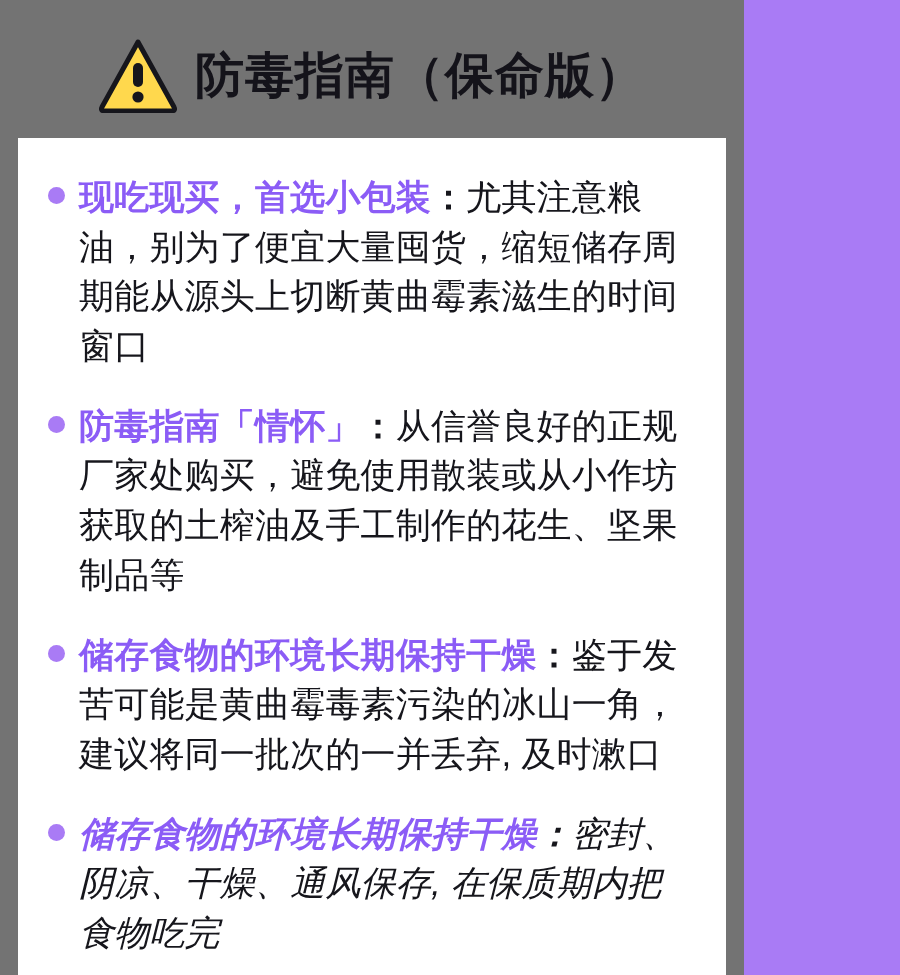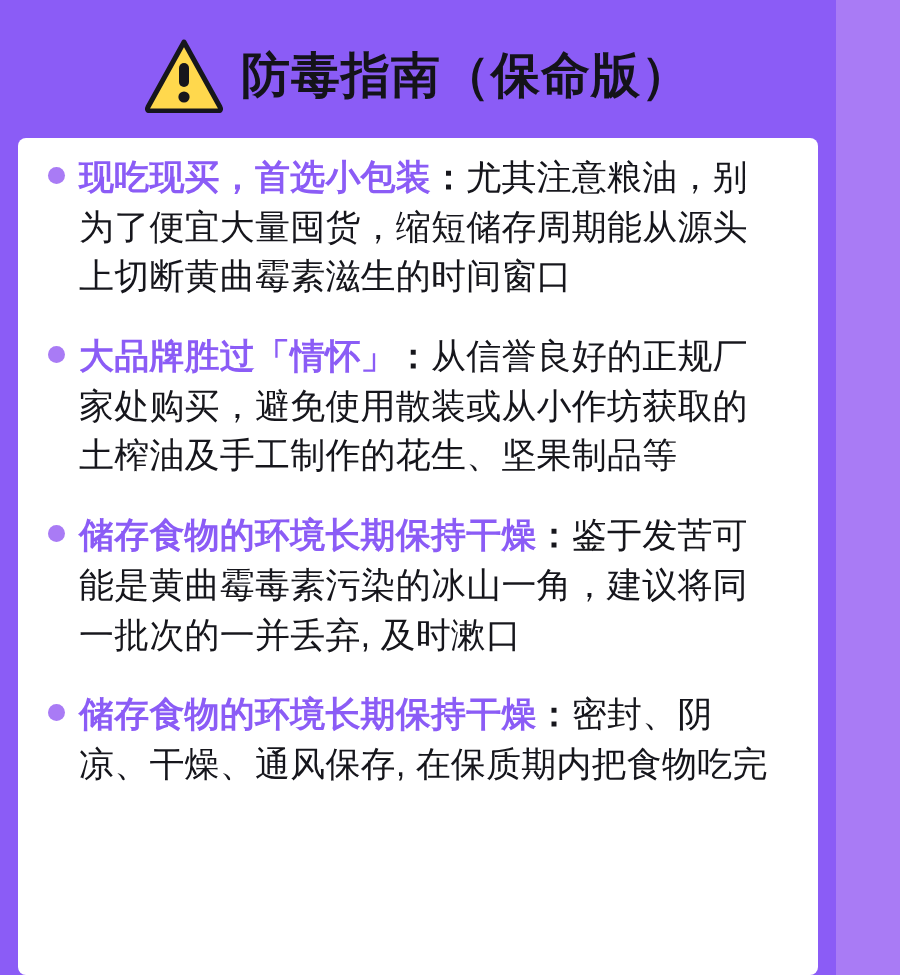--- a/index.html
+++ b/index.html
@@ -8,23 +8,23 @@
   }
   body {
     width: 900px;
     height: 975px;
     background: #a97bf5;
     font-family: "Liberation Sans", "DejaVu Sans", sans-serif;
     overflow: hidden;
   }
   .card {
     position: relative;
-    width: 836px;
+    width: 744px;
     height: 975px;
-    background: #8b5cf6;
+    background: #737373;
     box-sizing: border-box;
     padding: 22px 18px 0 18px;
     display: flex;
     flex-direction: column;
   }
   
   .header {
     flex: 0 0 auto;
     height: 108px;
     display: flex;
@@ -44,32 +44,33 @@
     font-weight: bold;
     color: #14131a;
     letter-spacing: 1px;
     line-height: 1.05;
     white-space: nowrap;
   }
   
   .panel {
     flex: 1 1 auto;
     background: #ffffff;
-    border-radius: 8px;
-    padding: 14px 36px 20px 30px;
+    border-radius: 0;
+    padding: 34px 36px 20px 30px;
     box-sizing: border-box;
     overflow: hidden;
   }
   .tip {
     display: flex;
     align-items: flex-start;
     margin-bottom: 30px;
   }
   .tip:last-child {
     margin-bottom: 16px;
+    font-style: italic;
   }
   .bullet {
     flex: 0 0 auto;
     width: 17px;
     height: 17px;
     border-radius: 50%;
     background: #a97bf5;
     margin-top: 15px;
     margin-right: 14px;
   }
@@ -111,21 +112,21 @@
     <div class="tip">
       <span class="bullet"></span>
       <div class="tip-text">
         <span class="tip-label">现吃现买，首选小包装</span><span class="tip-colon">：</span><span>尤其注意粮油，别为了便宜大量囤货，缩短储存周期能从源头上切断黄曲霉素滋生的时间窗口</span>
       </div>
     </div>
 
     <div class="tip">
       <span class="bullet"></span>
       <div class="tip-text">
-        <span class="tip-label">大品牌胜过「情怀」</span><span class="tip-colon">：</span><span>从信誉良好的正规厂家处购买，避免使用散装或从小作坊获取的土榨油及手工制作的花生、坚果制品等</span>
+        <span class="tip-label">防毒指南「情怀」</span><span class="tip-colon">：</span><span>从信誉良好的正规厂家处购买，避免使用散装或从小作坊获取的土榨油及手工制作的花生、坚果制品等</span>
       </div>
     </div>
 
     <div class="tip">
       <span class="bullet"></span>
       <div class="tip-text">
         <span class="tip-label">储存食物的环境长期保持干燥</span><span class="tip-colon">：</span><span>鉴于发苦可能是黄曲霉毒素污染的冰山一角，建议将同一批次的一并丢弃, 及时漱口</span>
       </div>
     </div>
 

